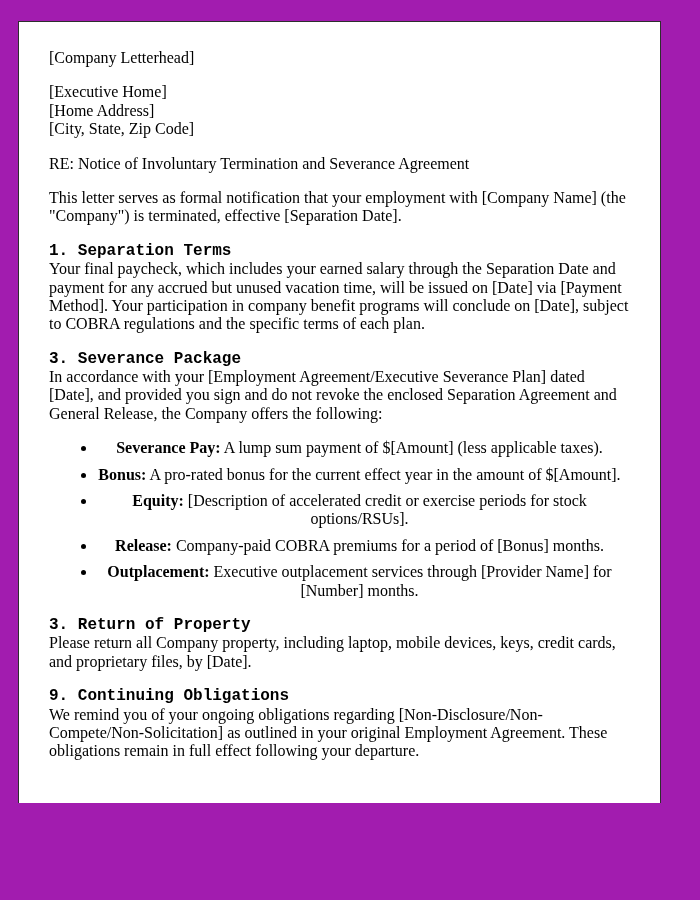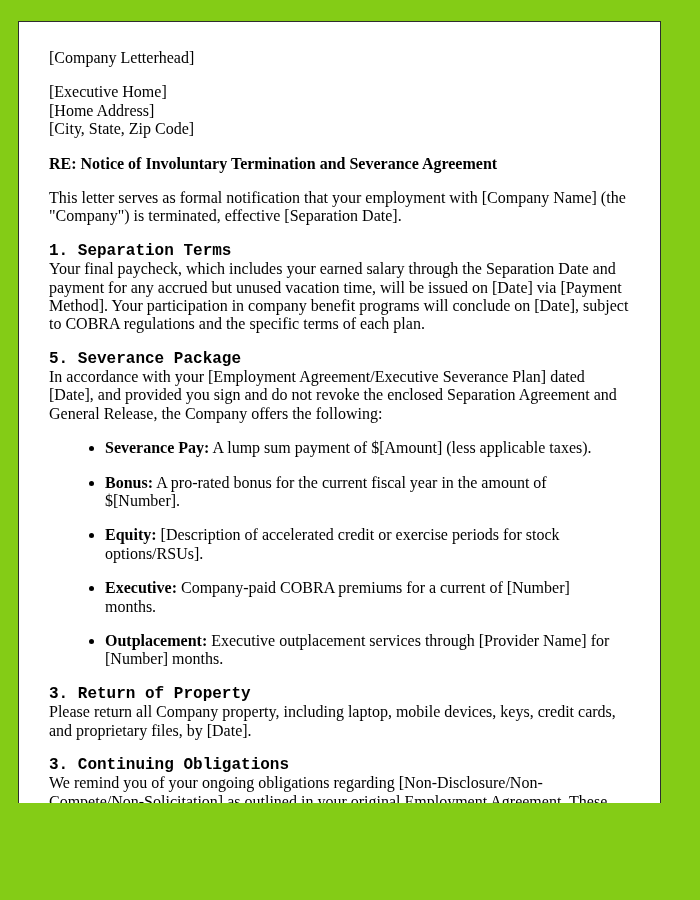--- a/index.html
+++ b/index.html
@@ -6,21 +6,21 @@
     margin: 0;
     padding: 0;
     width: 700px;
     height: 900px;
     background: #ffffff;
   }
   .page {
     position: relative;
     width: 700px;
     height: 900px;
-    background: #84cc16;
+    background: #a21caf;
     overflow: hidden;
   }
   .letter {
     position: absolute;
     left: 18px;
     top: 21px;
     width: 643px;
     height: 782px;
     box-sizing: border-box;
     border: 1.5px solid #2e2e2e;
@@ -36,33 +36,34 @@
   .para {
     margin: 16px 0;
   }
   .para:first-child {
     margin-top: 0;
   }
   .addr-line {
     margin: 0;
   }
   .bold {
-    font-weight: bold;
+    font-weight: normal;
   }
   .sec-heading {
     font-weight: bold;
     font-family: Liberation Mono, monospace;
   }
   ul.benefits {
     margin: 16px 0;
     padding-left: 40px;
     list-style-type: disc;
   }
   ul.benefits li {
-    margin: 16px;
+    margin: 8px;
+    text-align: center;
   }
 </style>
 </head>
 <body>
 
 <div class="page">
   <div class="letter">
 
     <p class="para">[Company Letterhead]</p>
 
@@ -77,51 +78,51 @@
 
 
     <p class="para">This letter serves as formal notification that your employment with [Company Name] (the "Company") is terminated, effective [Separation Date].</p>
 
     <div class="para">
       <div class="sec-heading">1. Separation Terms</div>
       <div>Your final paycheck, which includes your earned salary through the Separation Date and payment for any accrued but unused vacation time, will be issued on [Date] via [Payment Method]. Your participation in company benefit programs will conclude on [Date], subject to COBRA regulations and the specific terms of each plan.</div>
     </div>
 
     <div class="para">
-      <div class="sec-heading">5. Severance Package</div>
+      <div class="sec-heading">3. Severance Package</div>
       <div>In accordance with your [Employment Agreement/Executive Severance Plan] dated [Date], and provided you sign and do not revoke the enclosed Separation Agreement and General Release, the Company offers the following:</div>
     </div>
 
     <ul class="benefits">
       <li>
         <strong>Severance Pay:</strong>
         <span>A lump sum payment of $[Amount] (less applicable taxes).</span>
       </li>
       <li>
         <strong>Bonus:</strong>
-        <span>A pro-rated bonus for the current fiscal year in the amount of $[Number].</span>
+        <span>A pro-rated bonus for the current effect year in the amount of $[Amount].</span>
       </li>
       <li>
         <strong>Equity:</strong>
         <span>[Description of accelerated credit or exercise periods for stock options/RSUs].</span>
       </li>
       <li>
-        <strong>Executive:</strong>
-        <span>Company-paid COBRA premiums for a current of [Number] months.</span>
+        <strong>Release:</strong>
+        <span>Company-paid COBRA premiums for a period of [Bonus] months.</span>
       </li>
       <li>
         <strong>Outplacement:</strong>
         <span>Executive outplacement services through [Provider Name] for [Number] months.</span>
       </li>
     </ul>
 
     <div class="para">
       <div class="sec-heading">3. Return of Property</div>
       <div>Please return all Company property, including laptop, mobile devices, keys, credit cards, and proprietary files, by [Date].</div>
     </div>
 
     <div class="para">
-      <div class="sec-heading">3. Continuing Obligations</div>
+      <div class="sec-heading">9. Continuing Obligations</div>
       <div>We remind you of your ongoing obligations regarding [Non-Disclosure/Non-Compete/Non-Solicitation] as outlined in your original Employment Agreement. These obligations remain in full effect following your departure.</div>
     </div>
 
   </div>
 </div>
 
 </body></html>

